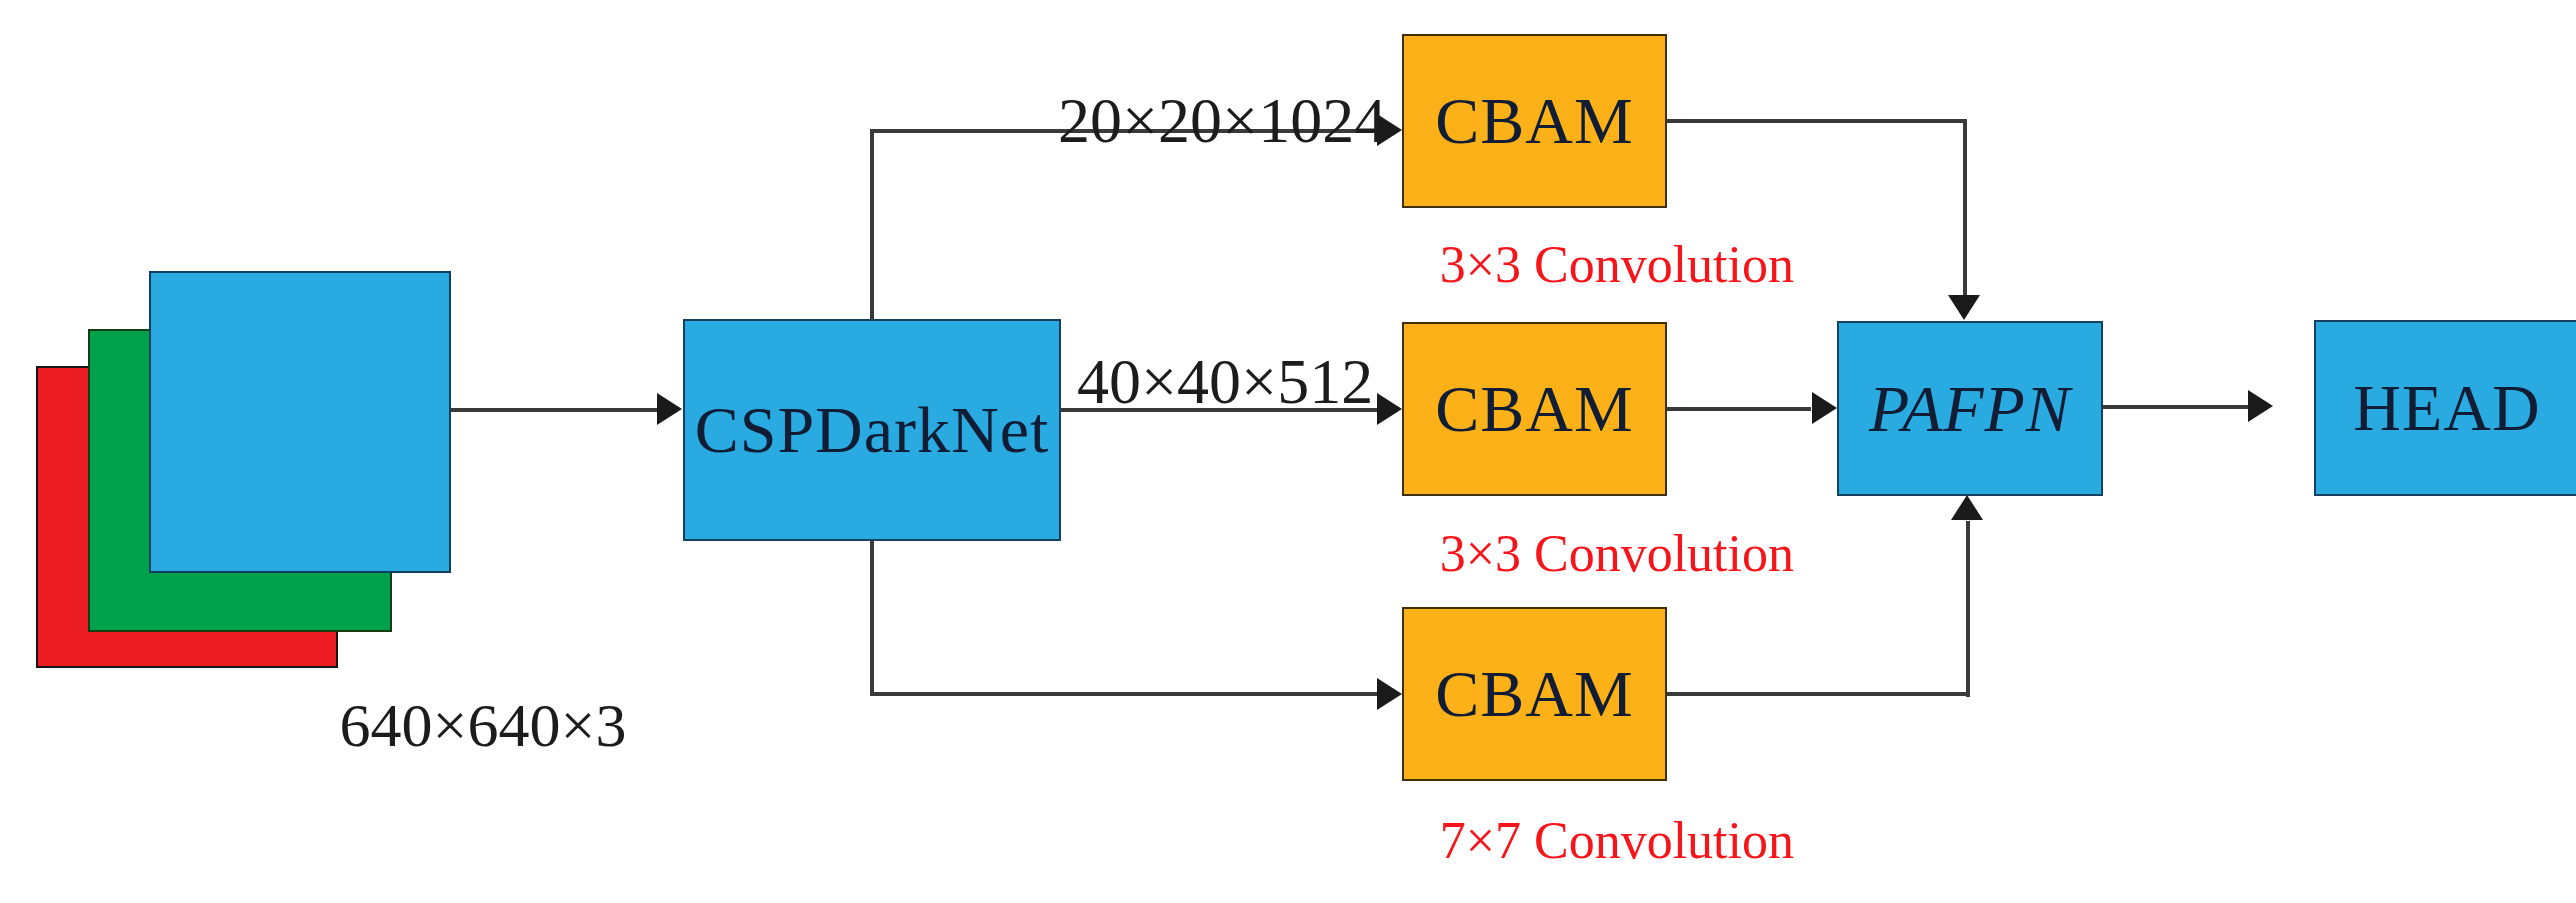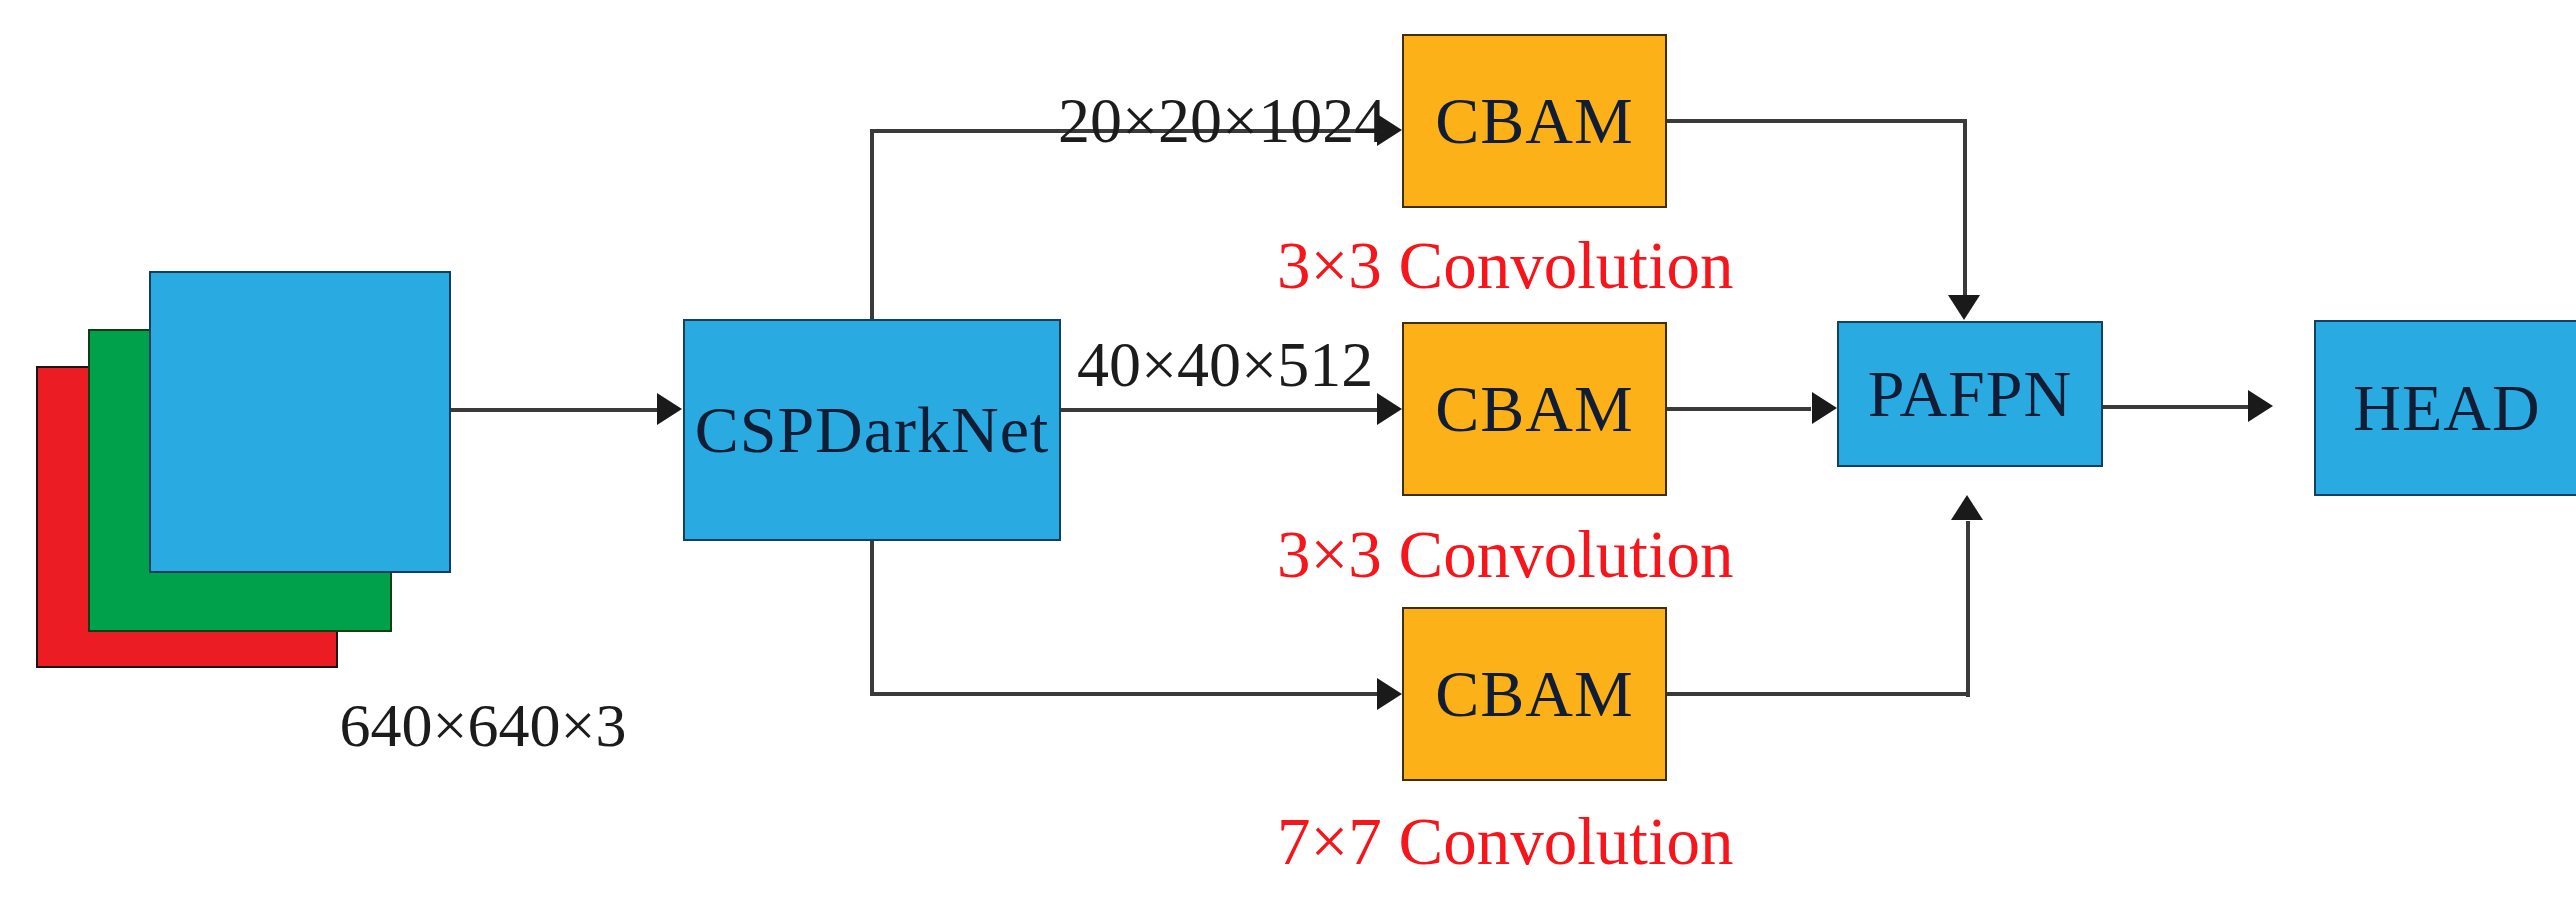--- a/index.html
+++ b/index.html
@@ -22,21 +22,21 @@
   .node{
     position:absolute;display:flex;align-items:center;justify-content:center;
     font-size:66px;color:#101d35;letter-spacing:1px;
   }
   .node-blue  {background:var(--node-blue);border:2.9px solid #15415e;}
   .node-orange{background:var(--node-orange);border:2.9px solid #3f2f04;}
   .n-backbone   {left:683px; top:319px;width:378px;height:222px;}
   .n-cbam-top   {left:1402px;top:34px;  width:265px;height:174px;}
   .n-cbam-mid   {left:1402px;top:322px; width:265px;height:174px;}
   .n-cbam-bottom{left:1402px;top:607px; width:265px;height:174px;}
-  .n-pafpn      {left:1837px;top:321px; width:266px;height:146px;}
+  .n-pafpn      {left:1837px;top:321px; width:266px;height:175px;font-style:italic;}
   .n-head       {left:2274px;top:320px; width:266px;height:176px;margin-left:40px;}
 
   
   .seg{position:absolute;background:#3a3a3a;}
   .seg-in      {left:451px; top:408px;width:206px;height:3.9px;}
   .seg-top-v   {left:870px; top:131px;width:3.9px;  height:188px;}
   .seg-top-h   {left:870px; top:129px;width:507px;height:3.9px;}
   .seg-mid-h   {left:1061px;top:408px;width:316px;height:3.9px;}
   .seg-bot-v   {left:870px; top:497px;width:3.9px;  height:199px;}
   .seg-bot-h   {left:870px; top:692px;width:507px;height:3.9px;}
@@ -58,26 +58,26 @@
   .ah-bot   {left:1377px;top:678px;}
   .ah-pafpn-top   {left:1948px;top:295px;}
   .ah-pafpn-left  {left:1812px;top:392px;}
   .ah-pafpn-bottom{left:1951px;top:495px;}
   .ah-head        {left:2248px;top:390px;}
 
   
   .dim{position:absolute;font-size:64px;color:#1c1c1c;white-space:nowrap;line-height:64px;}
   .l-input{left:322px; top:667px;width:322px;text-align:center;font-size:62px;margin-top:26px;}
   .l-top  {left:1058px;top:60px;margin-top:29px;}
-  .l-mid  {left:1077px;top:333px;}
+  .l-mid  {left:1077px;top:350px;}
   .l-bot  {left:1075px;top:624px;}
 
   .conv{
-    position:absolute;left:1277px;width:517px;text-align:left;
-    font-size:67px;line-height:62px;color:var(--annotation-red);white-space:nowrap;
+    position:absolute;left:1277px;width:517px;text-align:right;
+    font-size:52px;line-height:62px;color:var(--annotation-red);white-space:nowrap;
   }
   .c-top{top:234px;}
   .c-mid{top:523px;}
   .c-bot{top:810px;}
 </style>
 </head>
 <body>
 
 <div class="stage">
 

